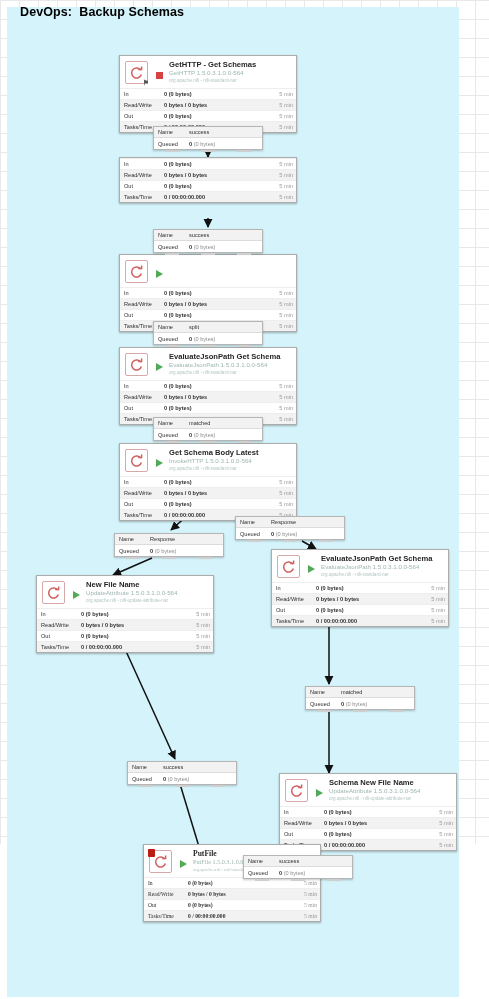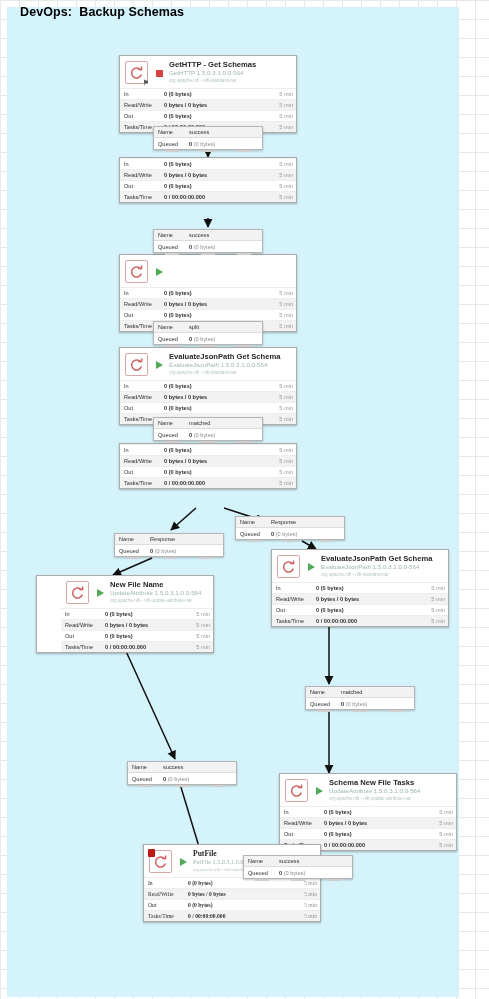--- a/index.html
+++ b/index.html
@@ -12,21 +12,21 @@
     height: 999px;
     position: relative;
     overflow: hidden;
     font-family: "Liberation Sans", sans-serif;
   }
 
   
   #canvas {
     position: absolute;
     left: 0; top: 0;
-    width: 489px; height: 999px;
+    width: 489px; height: 844px;
     background-color: #ffffff;
     background-image:
       linear-gradient(to right, #e8e8e8 1px, transparent 1px),
       linear-gradient(to bottom, #e8e8e8 1px, transparent 1px);
     background-size: 19px 19px;
   }
   #flow-area {
     position: absolute;
     left: 7px; top: 7px;
     width: 452px; height: 990px;
@@ -56,21 +56,21 @@
   .proc {
     position: absolute;
     width: 178px;
     background: #ffffff;
     border: 1px solid #acacac;
     box-shadow: 0 1px 2px rgba(0,0,0,0.28);
     box-sizing: border-box;
   }
   .proc-head {
     display: flex;
-    align-items: flex-start;
+    align-items: center;
     padding: 4px 4px 4px 5px;
     height: 32px;
     box-sizing: border-box;
   }
   .proc-icon {
     position: relative;
     width: 21px; height: 21px;
     border: 1px solid #d6a8a8;
     border-radius: 2px;
     flex: 0 0 auto;
@@ -380,43 +380,59 @@
       <span class="stat-time">5 min</span>
     </div>
     <div class="stat-row alt">
       <span class="stat-label">Tasks/Time</span>
       <span class="stat-value"><b>0 / 00:00:00.000</b></span>
       <span class="stat-time">5 min</span>
     </div>
   </div>
 
   <div class="proc" style="left:119px; top:443px;">
-    <div class="stat-row">
-      <span class="stat-label">In</span>
-      <span class="stat-value"><b>0 (0 bytes)</b></span>
-      <span class="stat-time">5 min</span>
-    </div>
-    <div class="stat-row alt">
-      <span class="stat-label">Read/Write</span>
-      <span class="stat-value"><b>0 bytes / 0 bytes</b></span>
-      <span class="stat-time">5 min</span>
-    </div>
-    <div class="stat-row">
-      <span class="stat-label">Out</span>
-      <span class="stat-value"><b>0 (0 bytes)</b></span>
-      <span class="stat-time">5 min</span>
-    </div>
-    <div class="stat-row alt">
-      <span class="stat-label">Tasks/Time</span>
-      <span class="stat-value"><b>0 / 00:00:00.000</b></span>
-      <span class="stat-time">5 min</span>
-    </div>
-  </div>
-
-  <div class="proc" style="left:36px; top:575px;padding-left:24px;">
+    <div class="proc-head">
+      <div class="proc-icon">
+        <svg width="15" height="15" viewBox="0 0 15 15">
+          <path d="M11.8 5.2a5 5 0 1 0 .6 4.4" stroke="#d06060" stroke-width="1.5" fill="none"></path>
+          <path d="M9.2 4.6 L12.6 4.6 L12.6 1.4" stroke="#d06060" stroke-width="1.5" fill="none"></path>
+        </svg>
+      </div>
+      <div class="run-state">
+        <span class="run-play"></span>
+      </div>
+      <div class="proc-titles">
+        <div class="proc-name">Get Schema Body Latest</div>
+        <div class="proc-type">InvokeHTTP 1.5.0.3.1.0.0-564</div>
+        <div class="proc-bundle">org.apache.nifi - nifi-standard-nar</div>
+      </div>
+    </div>
+    <div class="stat-row">
+      <span class="stat-label">In</span>
+      <span class="stat-value"><b>0 (0 bytes)</b></span>
+      <span class="stat-time">5 min</span>
+    </div>
+    <div class="stat-row alt">
+      <span class="stat-label">Read/Write</span>
+      <span class="stat-value"><b>0 bytes / 0 bytes</b></span>
+      <span class="stat-time">5 min</span>
+    </div>
+    <div class="stat-row">
+      <span class="stat-label">Out</span>
+      <span class="stat-value"><b>0 (0 bytes)</b></span>
+      <span class="stat-time">5 min</span>
+    </div>
+    <div class="stat-row alt">
+      <span class="stat-label">Tasks/Time</span>
+      <span class="stat-value"><b>0 / 00:00:00.000</b></span>
+      <span class="stat-time">5 min</span>
+    </div>
+  </div>
+
+  <div class="proc" style="left:36px; top:575px;">
     <div class="proc-head">
       <div class="proc-icon">
         <svg width="15" height="15" viewBox="0 0 15 15">
           <path d="M11.8 5.2a5 5 0 1 0 .6 4.4" stroke="#d06060" stroke-width="1.5" fill="none"></path>
           <path d="M9.2 4.6 L12.6 4.6 L12.6 1.4" stroke="#d06060" stroke-width="1.5" fill="none"></path>
         </svg>
       </div>
       <div class="run-state">
         <span class="run-play"></span>
       </div>
@@ -492,21 +508,21 @@
       <div class="proc-icon">
         <svg width="15" height="15" viewBox="0 0 15 15">
           <path d="M11.8 5.2a5 5 0 1 0 .6 4.4" stroke="#d06060" stroke-width="1.5" fill="none"></path>
           <path d="M9.2 4.6 L12.6 4.6 L12.6 1.4" stroke="#d06060" stroke-width="1.5" fill="none"></path>
         </svg>
       </div>
       <div class="run-state">
         <span class="run-play"></span>
       </div>
       <div class="proc-titles">
-        <div class="proc-name">Schema New File Tasks</div>
+        <div class="proc-name">Schema New File Name</div>
         <div class="proc-type">UpdateAttribute 1.5.0.3.1.0.0-564</div>
         <div class="proc-bundle">org.apache.nifi - nifi-update-attribute-nar</div>
       </div>
     </div>
     <div class="stat-row">
       <span class="stat-label">In</span>
       <span class="stat-value"><b>0 (0 bytes)</b></span>
       <span class="stat-time">5 min</span>
     </div>
     <div class="stat-row alt">

